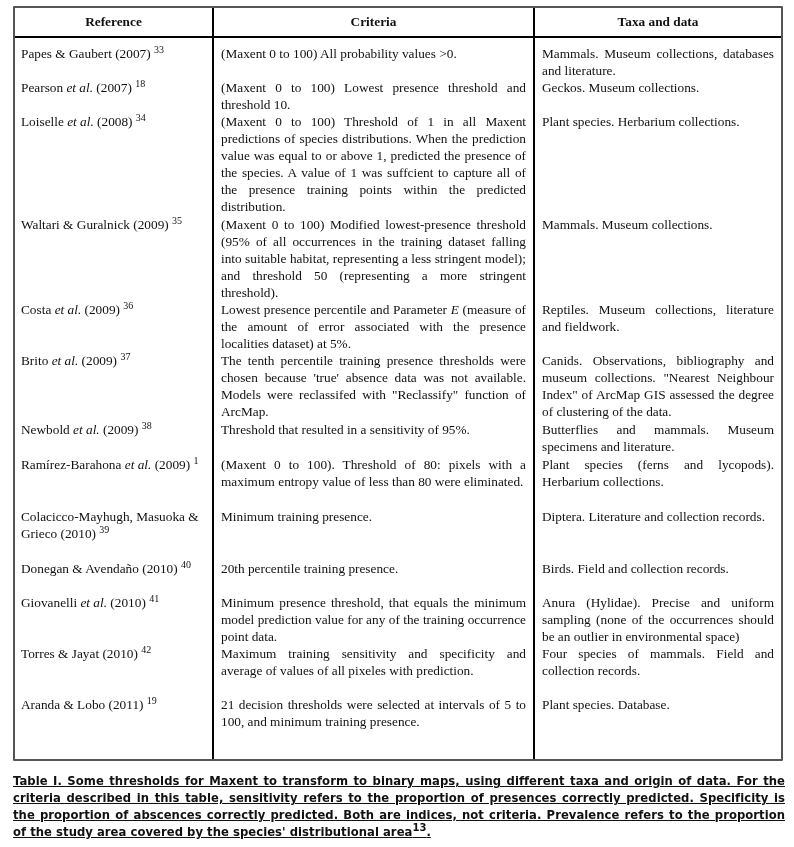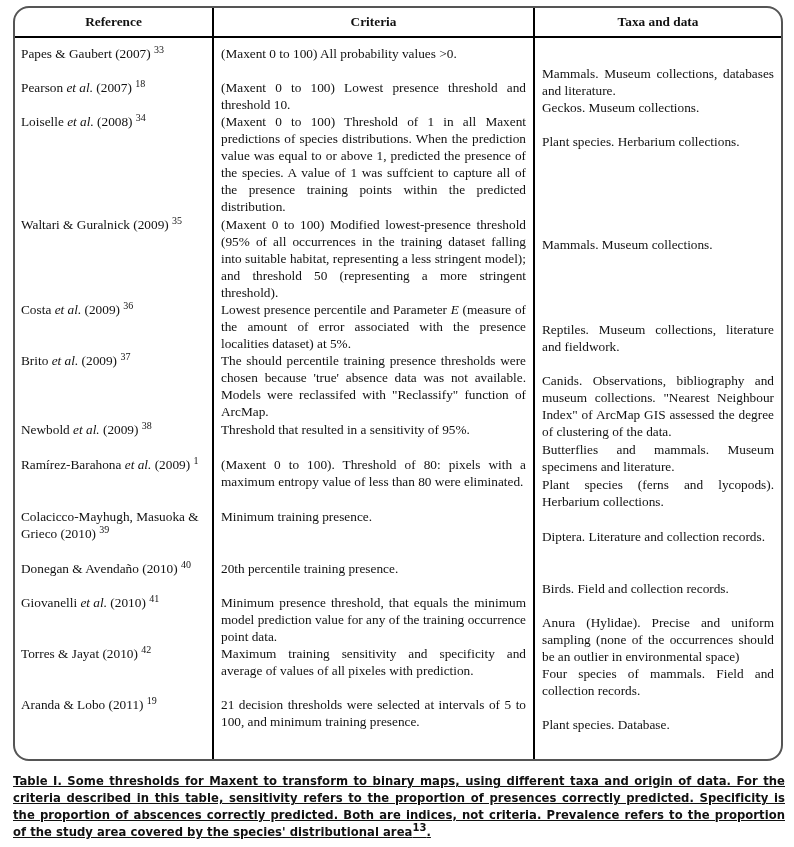--- a/index.html
+++ b/index.html
@@ -1,32 +1,32 @@
 <!DOCTYPE html>
 <html><head>
   <meta charset="utf-8">
   <style>
     html, body { margin: 0; padding: 0; background: #ffffff; }
     body { width: 794px; height: 847px; position: relative; overflow: hidden; color: #111; }
     .table-frame {
       position: absolute; left: 13px; top: 6px; width: 770px; height: 755px;
-      border: 2px solid #555; border-radius: 16px; box-sizing: border-box; overflow: hidden;
+      border: 2px solid #555; border-radius: 1px; box-sizing: border-box; overflow: hidden;
       font-family: "Liberation Serif", serif; font-size: 13.3px; line-height: 17px; padding-left: 39px;
     }
     .col-divider-1 { position: absolute; left: 197px; top: 0; bottom: 0; width: 2px; background: #000; }
     .col-divider-2 { position: absolute; left: 518px; top: 0; bottom: 0; width: 2px; background: #000; }
     .header-row { position: absolute; left: 0; right: 0; top: 0; height: 28px; border-bottom: 2px solid #000; font-weight: bold; }
     .header-row .cell { position: absolute; top: 5px; text-align: center; }
     .hc-ref { left: 0; width: 197px; }
     .hc-crit { left: 199px; width: 319px; }
     .hc-taxa { left: 520px; width: 246px; }
     .row { position: absolute; left: 0; right: 0; }
     .row .ref { position: absolute; left: 6px; width: 186px; text-align: left; }
     .row .crit { position: absolute; left: 206px; width: 305px; text-align: justify; }
-    .row .taxa { position: absolute; left: 527px; width: 232px; text-align: justify; margin-top: 20px; }
+    .row .taxa { position: absolute; left: 527px; width: 232px; text-align: justify; }
     sup { font-size: 10px; line-height: 0; vertical-align: 5px; }
     .caption {
       position: absolute; left: 13px; top: 773px; width: 772px;
       font-family: "DejaVu Sans", sans-serif; font-weight: bold; font-size: 11.6px; line-height: 17px;
       text-align: justify; letter-spacing: 0.05px; text-decoration: underline;
     }
   </style>
 </head>
 <body>
 
@@ -61,21 +61,21 @@
         <div class="crit">(Maxent 0 to 100) Modified lowest-presence threshold (95% of all occurrences in the training dataset falling into suitable habitat, representing a less stringent model); and threshold 50 (representing a more stringent threshold).</div>
         <div class="taxa">Mammals. Museum collections.</div>
       </div>
       <div class="row" style="top: 293px;">
         <div class="ref"><span>Costa </span><i>et al.</i><span> (2009)</span>&nbsp;<sup>36</sup></div>
         <div class="crit"><span>Lowest presence percentile and Parameter </span><i>E</i><span> (measure of the amount of error associated with the presence localities dataset) at 5%.</span></div>
         <div class="taxa">Reptiles. Museum collections, literature and fieldwork.</div>
       </div>
       <div class="row" style="top: 344px;">
         <div class="ref"><span>Brito </span><i>et al.</i><span> (2009)</span>&nbsp;<sup>37</sup></div>
-        <div class="crit">The should percentile training presence thresholds were chosen because 'true' absence data was not available. Models were reclassifed with "Reclassify" function of ArcMap.</div>
+        <div class="crit">The tenth percentile training presence thresholds were chosen because 'true' absence data was not available. Models were reclassifed with "Reclassify" function of ArcMap.</div>
         <div class="taxa">Canids. Observations, bibliography and museum collections. "Nearest Neighbour Index" of ArcMap GIS assessed the degree of clustering of the data.</div>
       </div>
       <div class="row" style="top: 413px;">
         <div class="ref"><span>Newbold </span><i>et al.</i><span> (2009)</span>&nbsp;<sup>38</sup></div>
         <div class="crit">Threshold that resulted in a sensitivity of 95%.</div>
         <div class="taxa">Butterflies and mammals. Museum specimens and literature.</div>
       </div>
       <div class="row" style="top: 448px;">
         <div class="ref"><span>Ramírez-Barahona </span><i>et al.</i><span> (2009)</span>&nbsp;<sup>1</sup></div>
         <div class="crit">(Maxent 0 to 100). Threshold of 80: pixels with a maximum entropy value of less than 80 were eliminated.</div>

